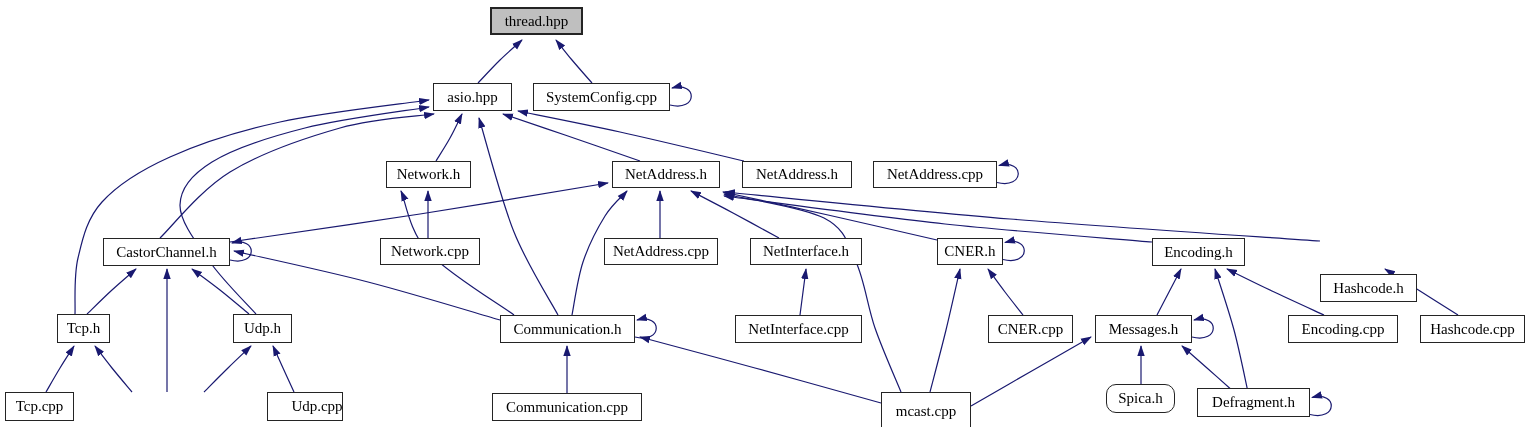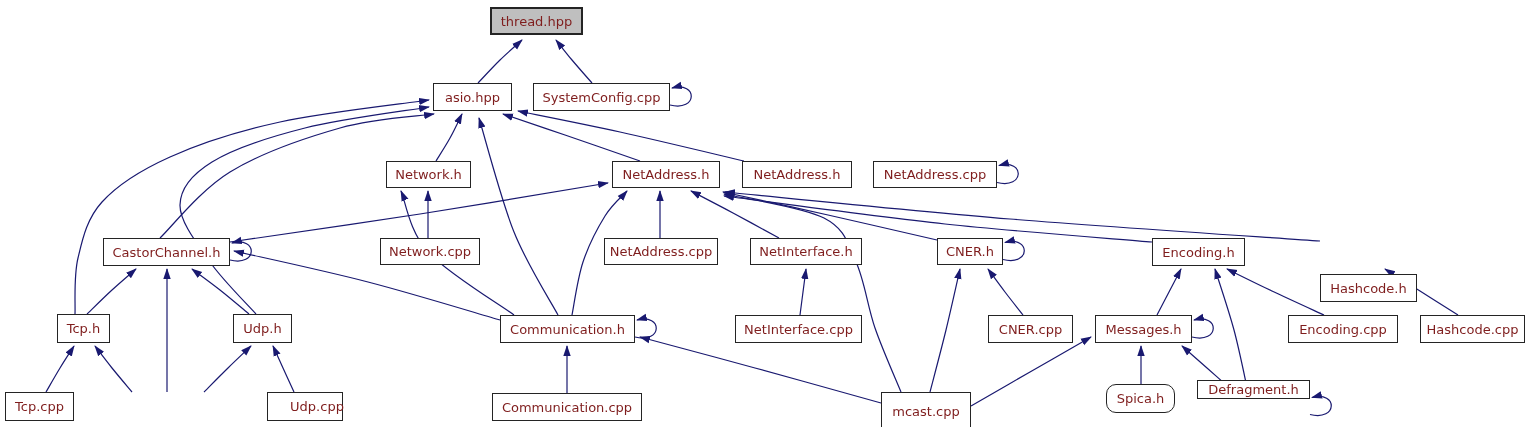--- a/index.html
+++ b/index.html
@@ -1,21 +1,21 @@
 <!DOCTYPE html>
 <html><head>
 <meta charset="utf-8">
 <style>
   html,body{margin:0;padding:0;background:#ffffff;}
   #stage{position:relative;width:1537px;height:427px;background:#ffffff;overflow:hidden;
          font-family:"DejaVu Sans","Liberation Sans",sans-serif;}
   #edges{position:absolute;left:0;top:0;}
   .node{position:absolute;box-sizing:border-box;background:#ffffff;border:1px solid #242424;
-        display:flex;align-items:center;justify-content:center;font-size:13px;color:#7f1d1d;
-        white-space:nowrap;cursor:pointer;}
+        display:flex;align-items:center;justify-content:center;font-size:15px;color:#000000;
+        white-space:nowrap;cursor:pointer;font-family:Liberation Serif, serif;}
   .node.root{background:#bfbfbf;border:2px solid #242424;cursor:default;}
 </style>
 </head>
 <body>
 
 <div id="stage" style="width: 1537px; height: 427px;">
   <svg id="edges" width="1537" height="427" viewBox="0 0 1537 427">
       <defs>
         <marker id="arrow" markerUnits="userSpaceOnUse" markerWidth="12" markerHeight="10" refX="10" refY="4.5" orient="auto">
           <polygon points="0,0.8 11,4.5 0,8.2" fill="#191970"></polygon>
@@ -88,14 +88,14 @@
     <div class="node" style="left: 735px; top: 315px; width: 127px; height: 28px;">NetInterface.cpp</div>
     <div class="node" style="left: 988px; top: 315px; width: 85px; height: 28px;">CNER.cpp</div>
     <div class="node" style="left: 1095px; top: 315px; width: 97px; height: 28px;">Messages.h</div>
     <div class="node" style="left: 1288px; top: 315px; width: 110px; height: 28px;">Encoding.cpp</div>
     <div class="node" style="left: 1420px; top: 315px; width: 105px; height: 28px;">Hashcode.cpp</div>
     <div class="node" style="left: 5px; top: 392px; width: 69px; height: 29px;">Tcp.cpp</div>
     <div class="node" style="left: 267px; top: 392px; width: 76px; height: 29px; padding-left: 24px;">Udp.cpp</div>
     <div class="node" style="left: 492px; top: 393px; width: 150px; height: 28px;">Communication.cpp</div>
     <div class="node" style="left: 881px; top: 392px; width: 90px; height: 38px;">mcast.cpp</div>
     <div class="node" style="left: 1106px; top: 384px; width: 69px; height: 29px; border-radius: 10px;">Spica.h</div>
-    <div class="node" style="left: 1197px; top: 380px; width: 113px; height: 19px;">Defragment.h</div>
+    <div class="node" style="left: 1197px; top: 388px; width: 113px; height: 29px;">Defragment.h</div>
   </div>
 
 </body></html>

